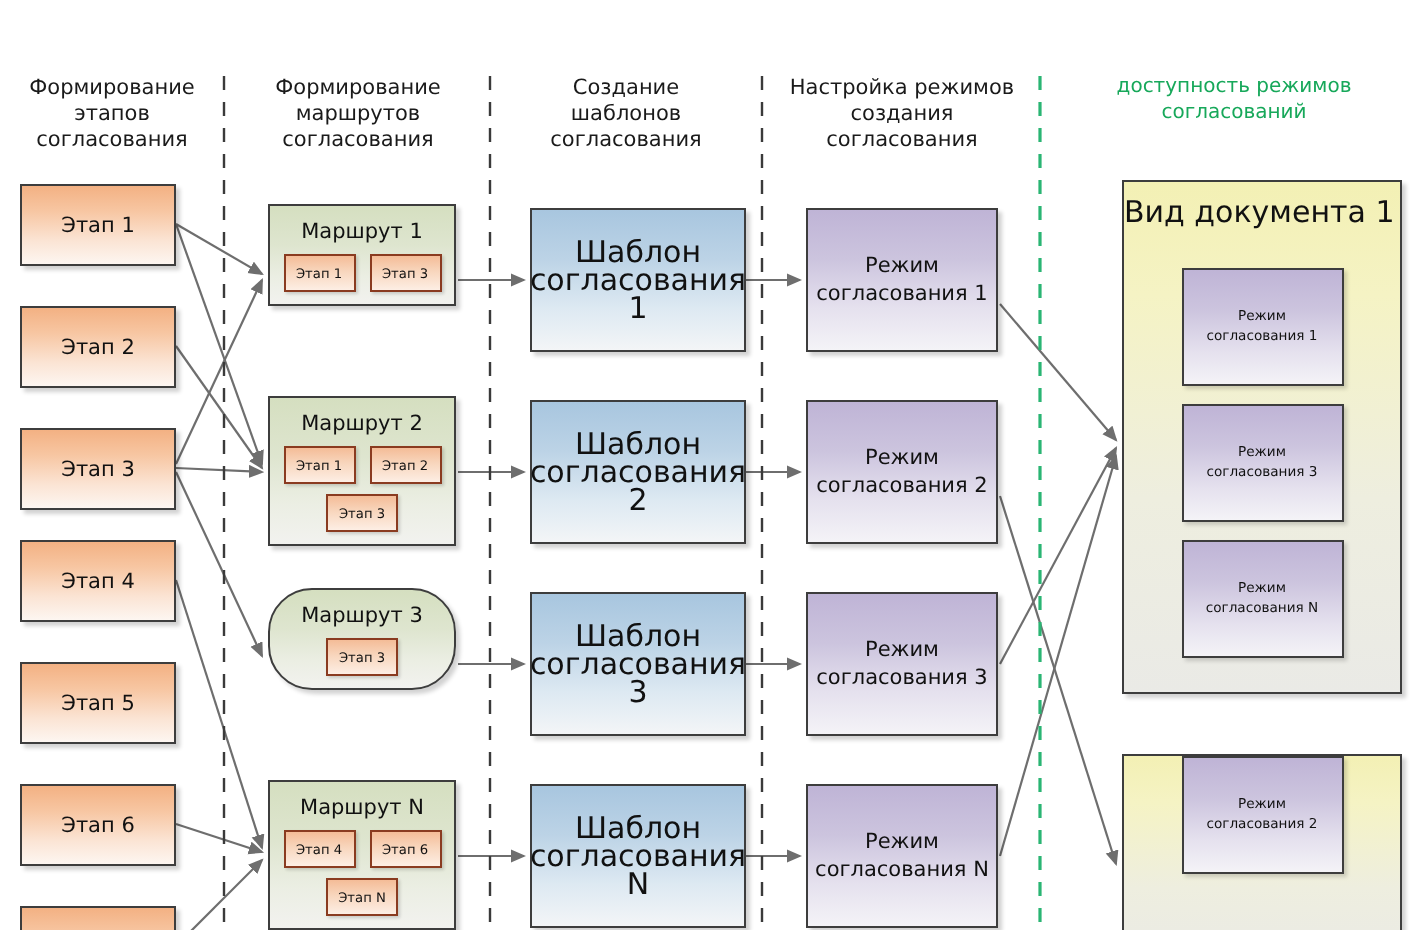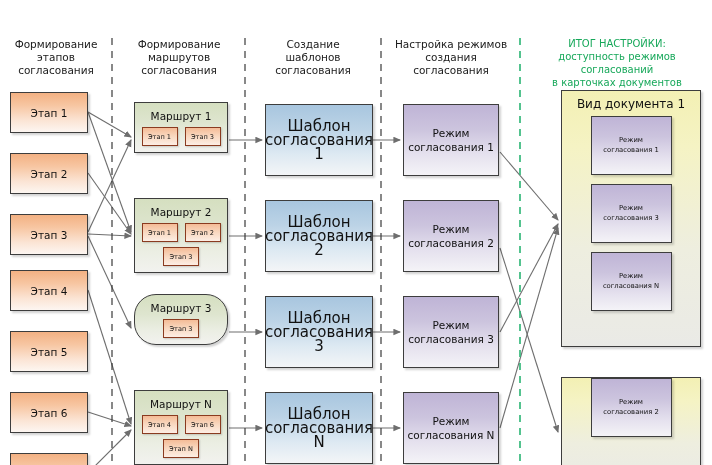--- a/index.html
+++ b/index.html
@@ -57,21 +57,21 @@
     box-shadow:2px 2px 2px rgba(0,0,0,0.18);
     display:flex;align-items:center;justify-content:center;text-align:center;
     font-size:10.5px;color:#111;line-height:14px;
   }
   
   .docview{
     width:140px;border:1.4px solid #3d3d3d;
     background:linear-gradient(180deg,#f3f0b4 0%,#f5f3c4 22%,#eeeedf 62%,#eaeae6 100%);
     box-shadow:2px 2px 2px rgba(0,0,0,0.18);
   }
-  .docview .dtitle{text-align:center;font-size:12px;color:#111;padding-top:6px;padding-bottom:5px;}
+  .docview .dtitle{text-align:left;font-size:15px;color:#111;padding-top:6px;padding-bottom:19px;}
   .docview .dbody{display:flex;flex-direction:column;align-items:center;gap:9px;padding-bottom:10px;}
   .minirezhim{
     width:79px;height:57px;border:1.2px solid #3d3d3d;
     background:linear-gradient(180deg,#bfb4d6 0%,#ccc4de 35%,#e5e1ee 72%,#f4f3f7 100%);
     box-shadow:1.5px 1.5px 2px rgba(0,0,0,0.16);
     display:flex;align-items:center;justify-content:center;text-align:center;
     font-size:6.8px;color:#111;line-height:9.5px;
   }
 </style>
 </head>
@@ -146,23 +146,21 @@
   </div>
   <div class="colhead" style="left:250px;top:6px;width:126px;">
     <div>Создание</div>
     <div>шаблонов согласования</div>
   </div>
   <div class="colhead" style="left:386px;top:6px;width:130px;">
     <div>Настройка режимов</div>
     <div>создания согласования</div>
   </div>
   <div class="colhead green" style="left:524px;top:5px;width:186px;">
-    <div>ИТОГ НАСТРОЙКИ:</div>
     <div>доступность режимов согласований</div>
-    <div>в карточках документов</div>
   </div>
 
   <div id="stages-container">
       <div class="node etap" style="left: 10px; top: 60px;">
         <span>Этап 1</span>
       </div>
       <div class="node etap" style="left: 10px; top: 121px;">
         <span>Этап 2</span>
       </div>
       <div class="node etap" style="left: 10px; top: 182px;">

